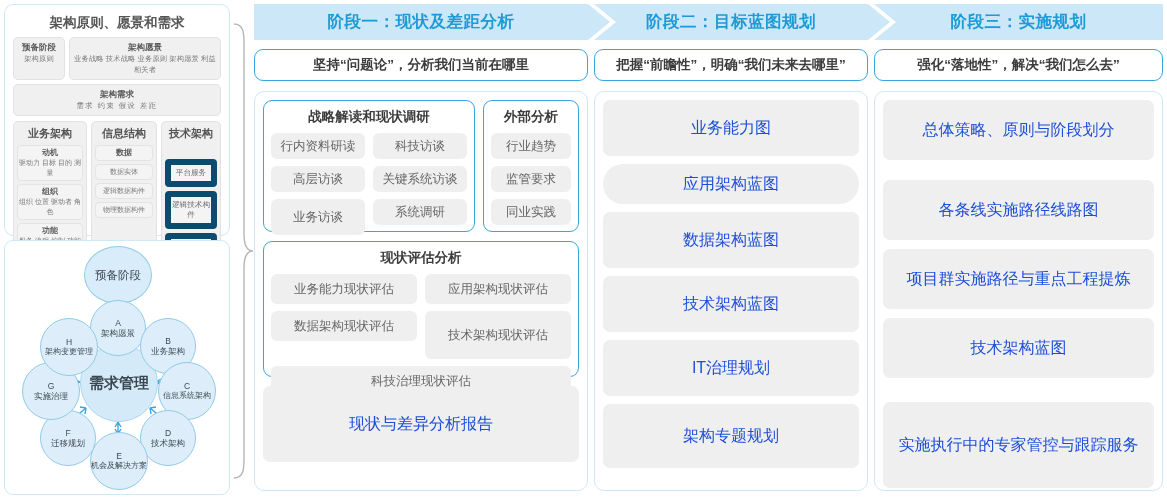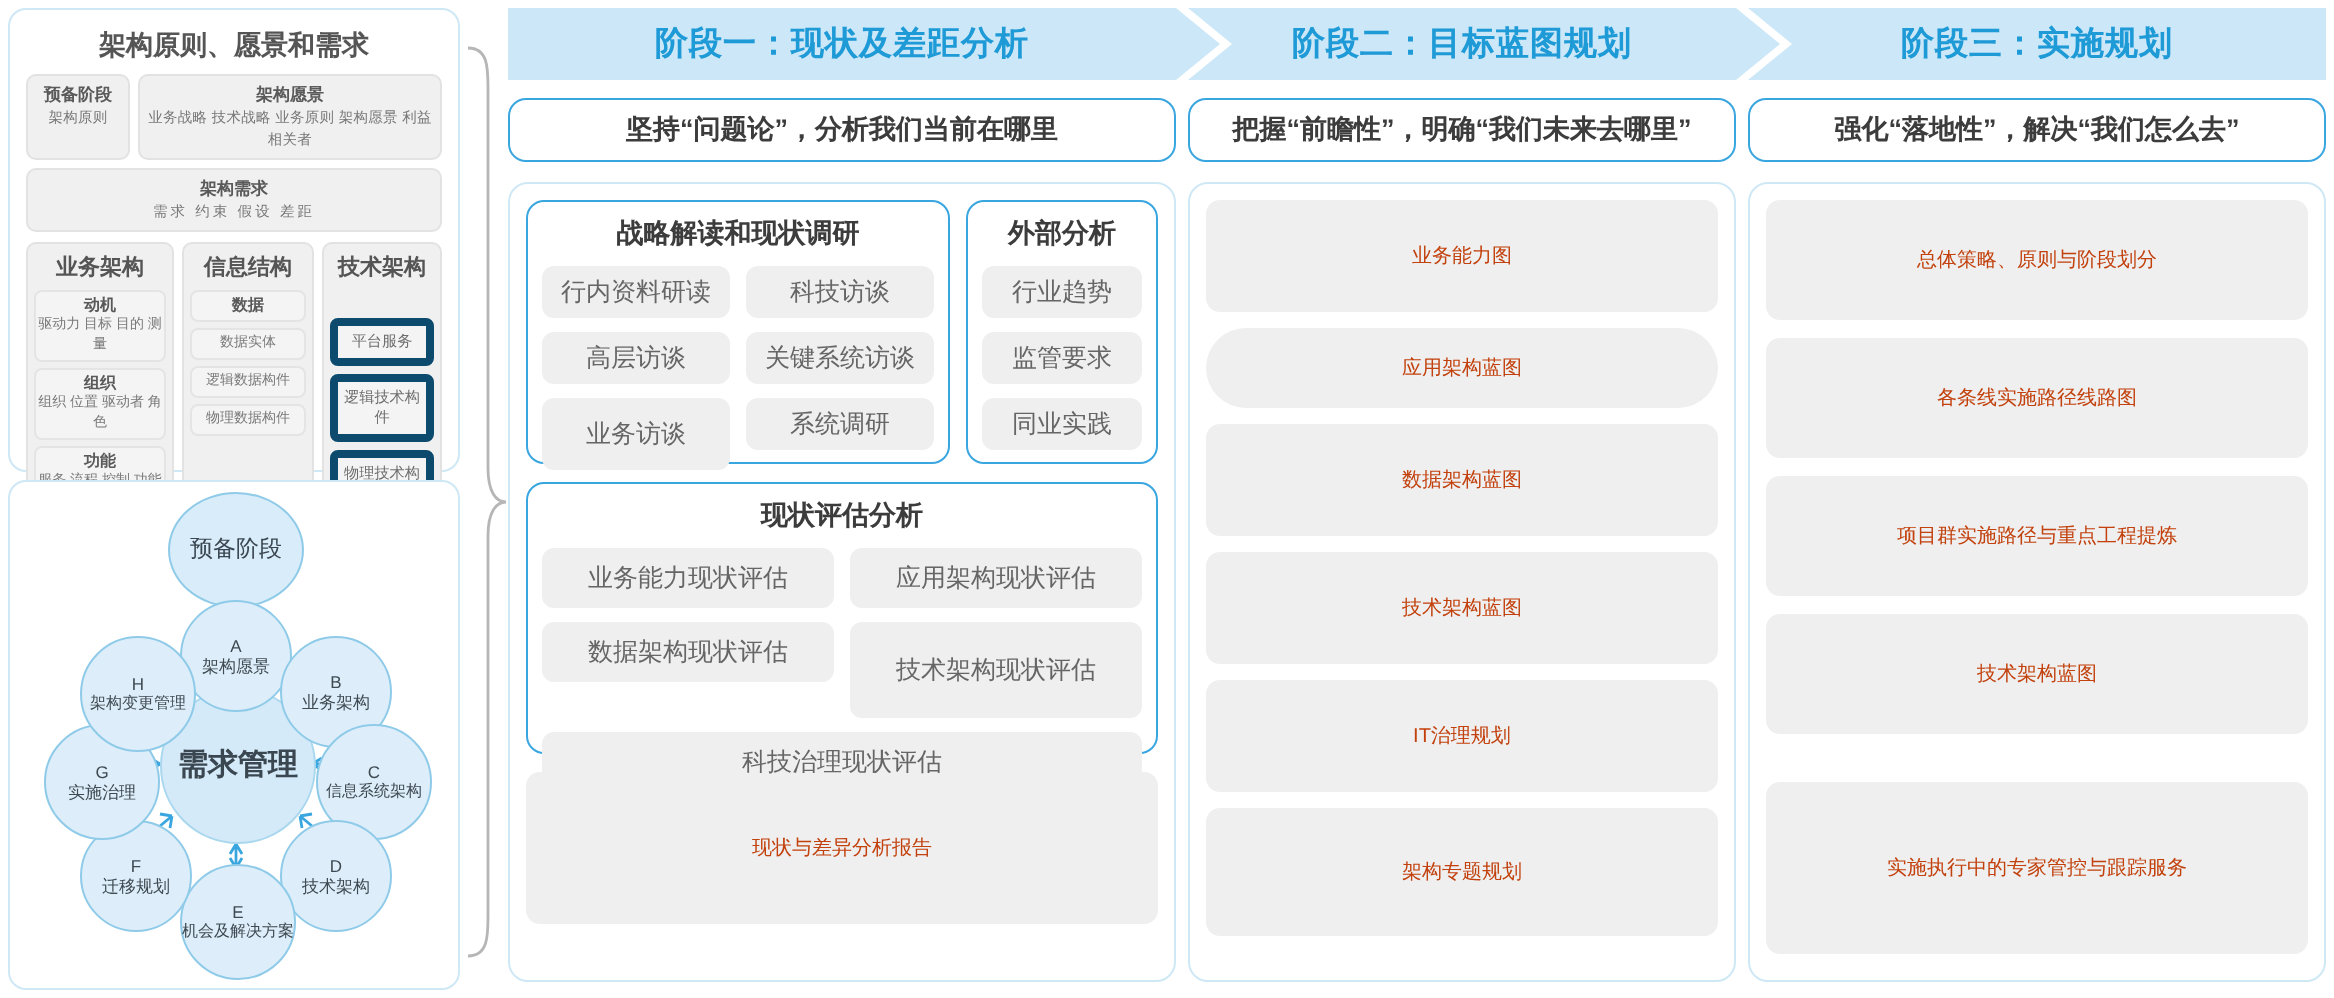--- a/index.html
+++ b/index.html
@@ -46,21 +46,21 @@
   .col-head{font-size:11px;font-weight:bold;color:#555;text-align:center;margin:1px 0 4px;}
   .mini{
     background:#f4f4f4;border:1px solid #e4e4e4;border-radius:4px;
     padding:2px 1px;margin-bottom:3px;text-align:center;box-sizing:border-box;
   }
   .mini .mt{font-size:8px;font-weight:bold;color:#5a5a5a;line-height:10px;}
   .mini .ms{font-size:7px;color:#7a7a7a;line-height:10px;}
   .is-inner{display:flex;gap:3px;}
   .is-inner > div{flex:1;}
   .ta-plain{
-    background:#f4f4f4;border:4px solid #0c4a6e;border-radius:4px;
+    background:#f4f4f4;border:6px solid #0c4a6e;border-radius:4px;
     padding:3px 1px;margin-bottom:4px;text-align:center;
     font-size:7.6px;color:#6e6e6e;line-height:10px;box-sizing:border-box;
   }
 
   .rowC{display:flex;gap:4px;margin:0 4px 3px 4px;align-items:stretch;}
   .c-impl{width:42px;display:flex;align-items:center;justify-content:center;
           font-size:11px;font-weight:bold;color:#555;line-height:14px;text-align:center;}
   .c-mid{flex:1.25;padding:3px 2px;text-align:center;}
   .c-gov{flex:1;padding:3px 2px;text-align:center;display:flex;flex-direction:column;justify-content:center;}
 
@@ -138,21 +138,21 @@
 
   .grid2{display:flex;gap:8px;}
   .grid2 > .chip{flex:1;}
   .rowgap{margin-bottom:7px;}
 
   .survey-wrap{display:flex;gap:8px;}
   .survey-main{flex:1;}
   .survey-ext{width:96px;}
 
   .big-chip{
-    background:#efefef;border-radius:7px;color:#c2410c;font-size:10px;
+    background:#efefef;border-radius:7px;color:#1d4ed8;font-size:16px;
     display:flex;align-items:center;justify-content:center;text-align:center;
     box-sizing:border-box;padding:16px 6px;
   }
 </style>
 </head>
 <body>
 
 <div class="stage">
 
   <div class="left-panel">
@@ -391,21 +391,21 @@
     </div>
   </div>
 
   <div class="phase ph3">
     <div class="banner arrow-left">
       <span>阶段三：实施规划</span>
     </div>
     <div class="subtitle">强化“落地性”，解决“我们怎么去”</div>
 
     <div class="body-card">
-      <div class="big-chip" style="height:60px;margin-bottom:9px;">总体策略、原则与阶段划分</div>
+      <div class="big-chip" style="height:60px;margin-bottom:20px;">总体策略、原则与阶段划分</div>
       <div class="big-chip" style="height:60px;margin-bottom:9px;">各条线实施路径线路图</div>
       <div class="big-chip" style="height:60px;margin-bottom:9px;">项目群实施路径与重点工程提炼</div>
       <div class="big-chip" style="height:60px;margin-bottom:9px;">技术架构蓝图</div>
       <div class="big-chip" style="height:86px;margin-top:24px;">实施执行中的专家管控与跟踪服务</div>
     </div>
   </div>
 
 </div>
 
 </body></html>

